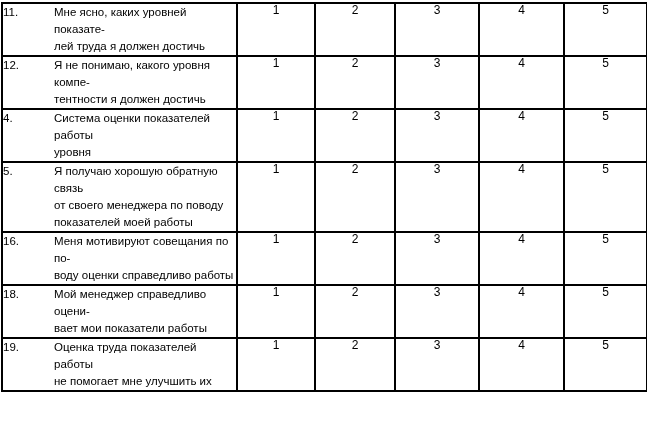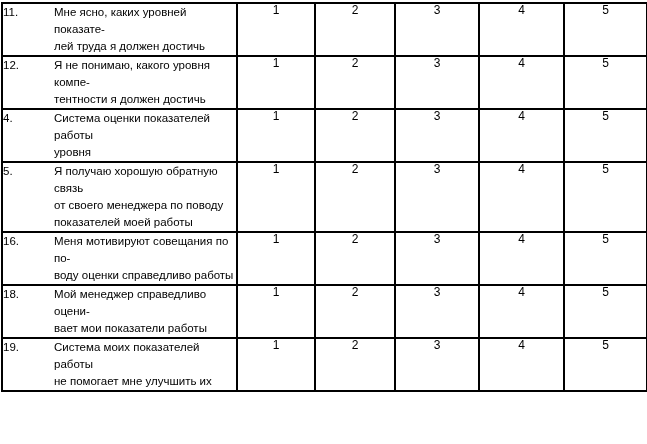--- a/index.html
+++ b/index.html
@@ -145,21 +145,21 @@
       <td class="rcell">1</td>
       <td class="rcell">2</td>
       <td class="rcell">3</td>
       <td class="rcell">4</td>
       <td class="rcell">5</td>
     </tr>
     <tr style="height:45px">
       <td class="qcell">
         <div class="qwrap">
           <span class="qnum">19.</span>
-          <span class="qtext">Система моих показателей работы
+          <span class="qtext">Оценка труда показателей работы
 не помогает мне улучшить их</span>
         </div>
       </td>
       <td class="rcell">1</td>
       <td class="rcell">2</td>
       <td class="rcell">3</td>
       <td class="rcell">4</td>
       <td class="rcell">5</td>
     </tr>
   </tbody>

